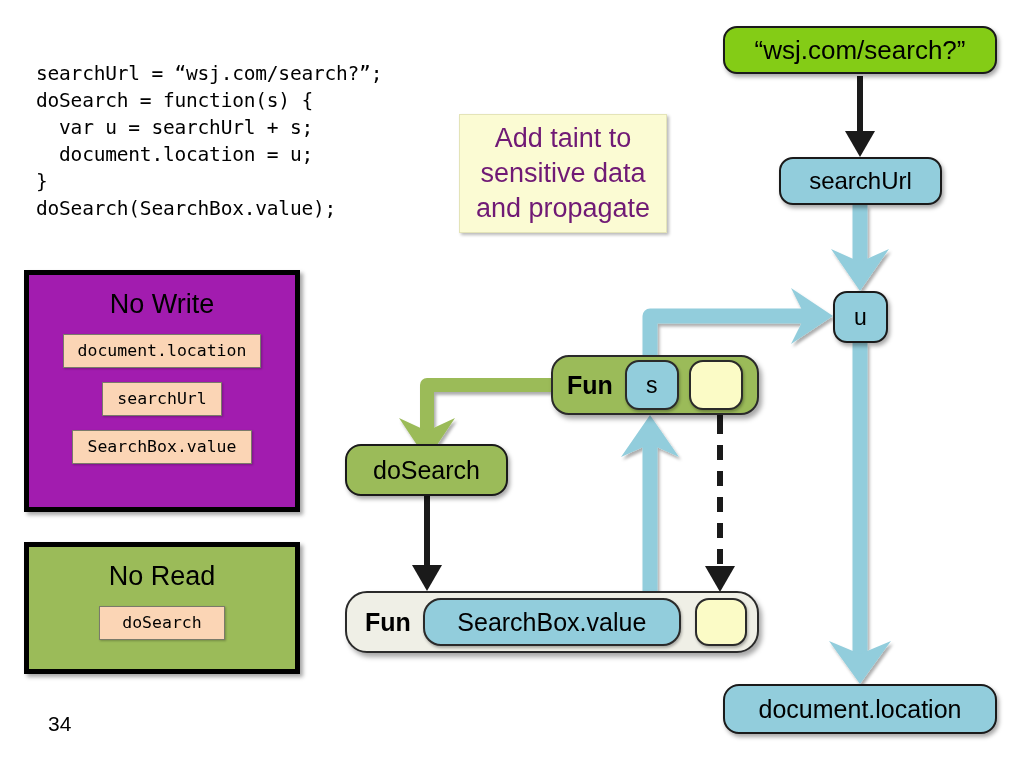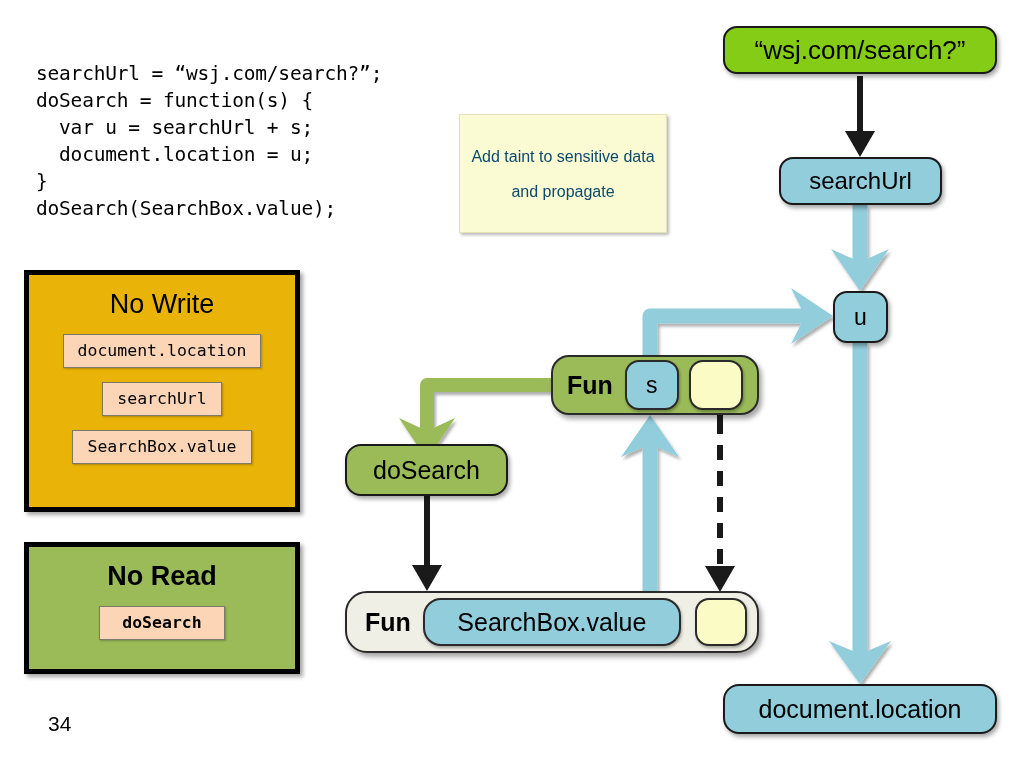--- a/index.html
+++ b/index.html
@@ -48,46 +48,45 @@
     top: 114px;
     width: 206px;
     height: 117px;
     background: #FBFBD3;
     border: 1px solid #E4E4B8;
     box-shadow: 2px 2px 3px rgba(0,0,0,0.28);
     display: flex;
     align-items: center;
     justify-content: center;
     text-align: center;
-    font-size: 16px;
+    font-size: 27px;
     line-height: 35px;
-    color: #0c4a6e;
+    color: #701a75;
   }
 
   
   .panel {
     position: absolute;
     border: 5px solid #000000;
     box-shadow: 3px 3px 4px rgba(0,0,0,0.35);
     box-sizing: border-box;
   }
   .panel-nowrite {
     left: 24px;
     top: 270px;
     width: 276px;
     height: 242px;
-    background: #eab308;
+    background: #a21caf;
   }
   .panel-noread {
     left: 24px;
     top: 542px;
     width: 276px;
     height: 132px;
     background: #9BBB59;
-    font-weight: bold;
   }
   .panel-title {
     text-align: center;
     font-size: 27px;
     color: #000000;
     margin-top: 14px;
   }
   .panel-items {
     display: flex;
     flex-direction: column;

